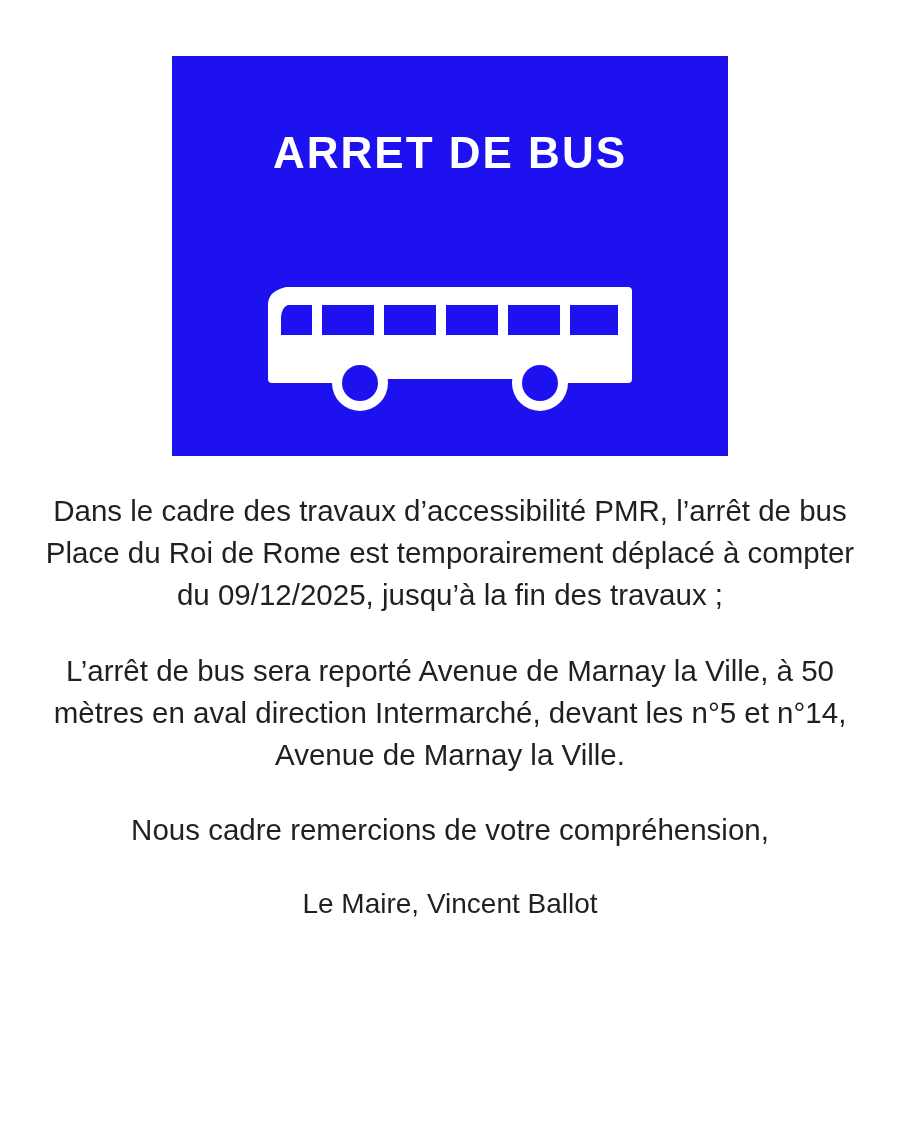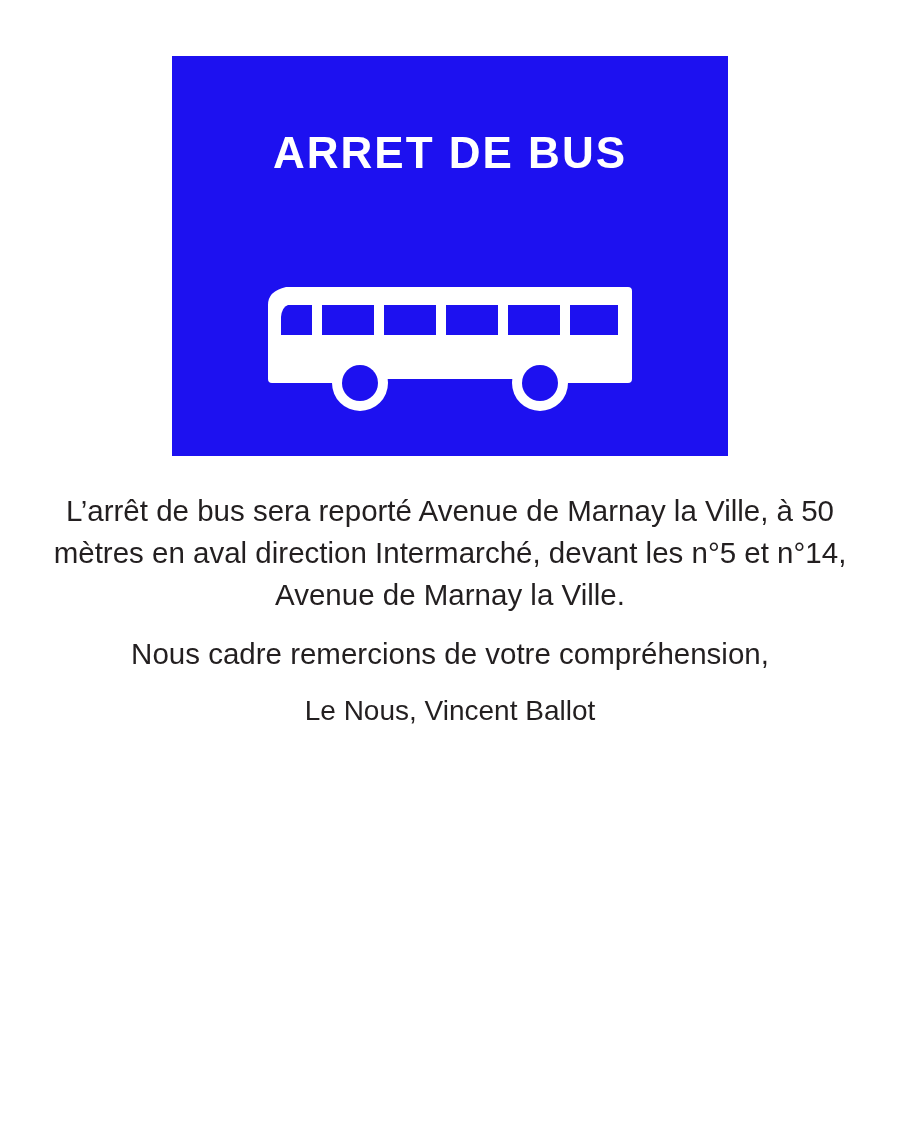--- a/index.html
+++ b/index.html
@@ -57,21 +57,21 @@
     margin-top: 34px;
     text-align: center;
   }
   .para {
     font-size: 29.5px;
     line-height: 1.43;
     color: #231f20;
     margin: 0;
   }
   .para + .para {
-    margin-top: 16px;
+    margin-top: 33px;
   }
   .para.small {
     font-size: 28px;
   }
 </style>
 </head>
 <body>
 
 <div class="page">
 
@@ -92,18 +92,19 @@
       <rect fill="#1d11f0" x="70" y="118" width="188" height="8"></rect>
 
       <circle fill="#ffffff" cx="96" cy="122" r="28"></circle>
       <circle fill="#1d11f0" cx="96" cy="122" r="18"></circle>
       <circle fill="#ffffff" cx="276" cy="122" r="28"></circle>
       <circle fill="#1d11f0" cx="276" cy="122" r="18"></circle>
     </svg>
   </div>
 
   <div class="content">
+    <p class="para">Dans le cadre des travaux d’accessibilité PMR, l’arrêt de bus Place du Roi de Rome est temporairement déplacé à compter du 09/12/2025, jusqu’à la fin des travaux ;</p>
     <p class="para">L’arrêt de bus sera reporté Avenue de Marnay la Ville, à 50 mètres en aval direction Intermarché, devant les n°5 et n°14, Avenue de Marnay la Ville.</p>
     <p class="para">Nous cadre remercions de votre compréhension,</p>
-    <p class="para small">Le Nous, Vincent Ballot</p>
+    <p class="para small">Le Maire, Vincent Ballot</p>
   </div>
 
 </div>
 
 </body></html>

